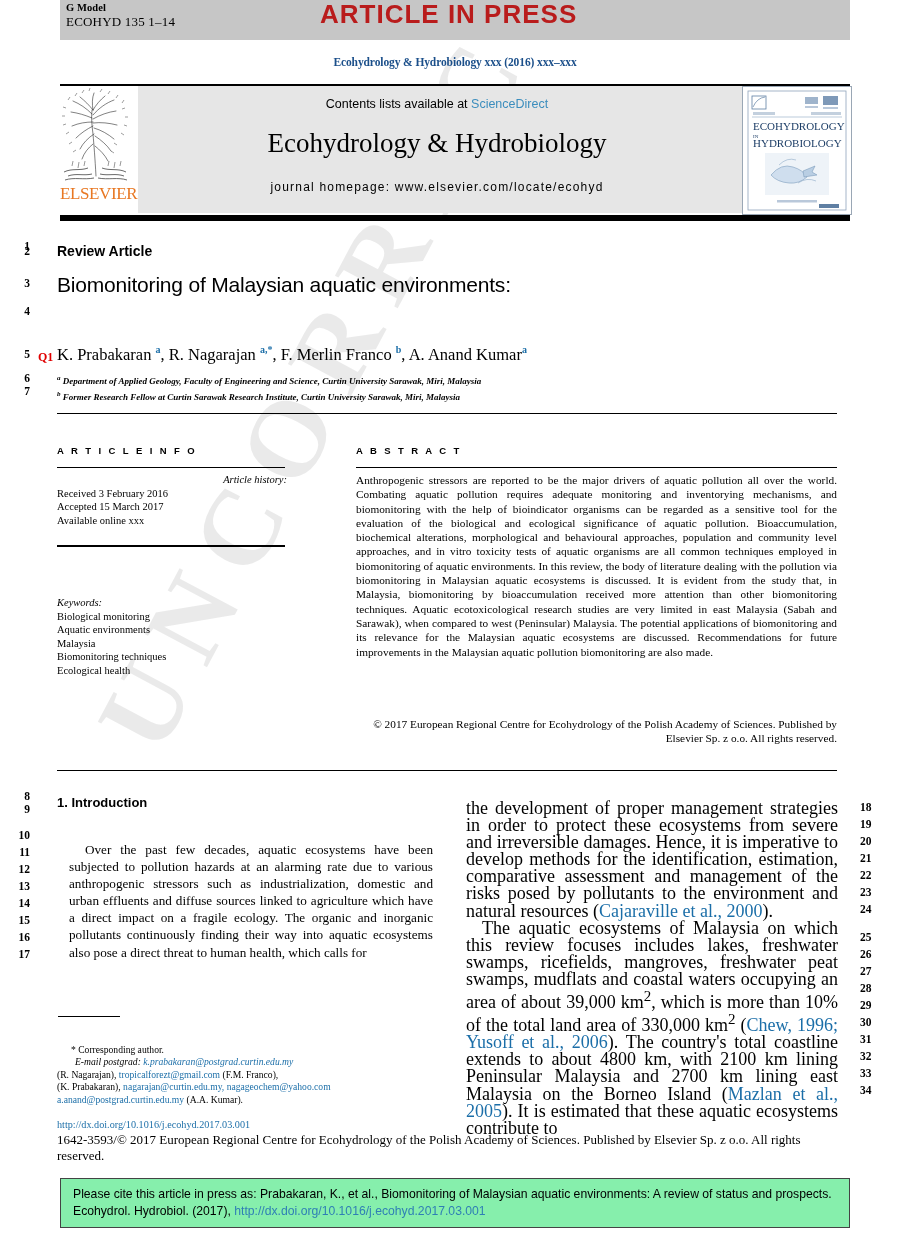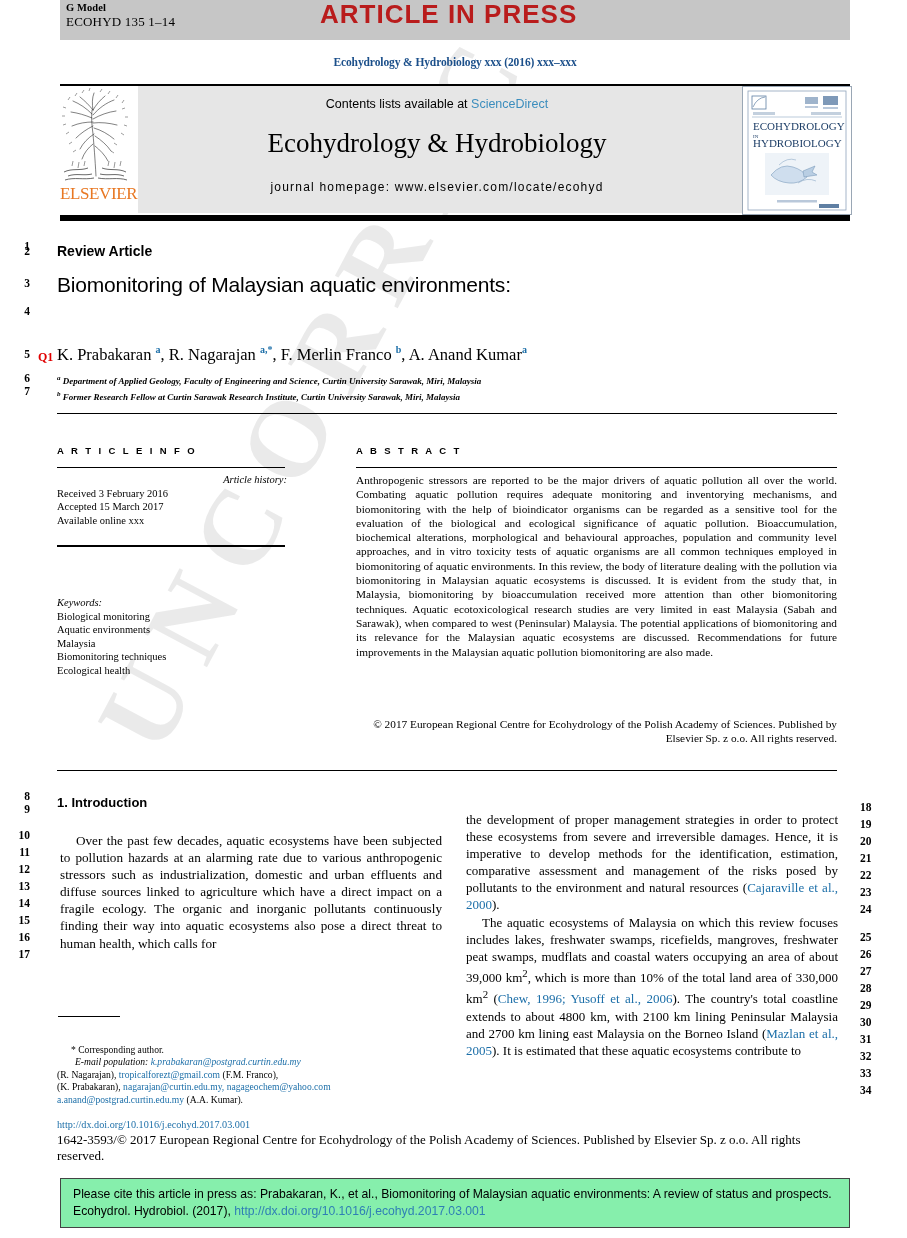--- a/index.html
+++ b/index.html
@@ -298,28 +298,27 @@
     font-family: "Liberation Serif", serif;
     font-size: 13.2px;
     line-height: 17.1px;
     text-align: justify;
   }
   .col-right {
     position: absolute;
     left: 466px; top: 800px;
     width: 372px;
     font-family: "Liberation Serif", serif;
-    font-size: 13px;
+    font-size: 18px;
     line-height: 17.1px;
     text-align: justify;
-    margin-top: 11px;
   }
   .col-right p { margin: 0; text-indent: 0; }
   .col-right p + p { text-indent: 16px; }
-  .col-left p { margin: 3px; text-indent: 16px; }
+  .col-left p { margin: 12px; text-indent: 16px; }
   .ref { color: #1b6ea8; }
 
   
   .fn-rule {
     position: absolute; left: 58px; top: 1016px;
     width: 62px; height: 1px; background: #000;
   }
   .footnotes {
     position: absolute;
     left: 57px; top: 1021px;
@@ -548,21 +547,21 @@
   <p>Over the past few decades, aquatic ecosystems have been subjected to pollution hazards at an alarming rate due to various anthropogenic stressors such as industrialization, domestic and urban effluents and diffuse sources linked to agriculture which have a direct impact on a fragile ecology. The organic and inorganic pollutants continuously finding their way into aquatic ecosystems also pose a direct threat to human health, which calls for</p>
 </div>
 <div class="col-right">
   <p><span>the development of proper management strategies in order to protect these ecosystems from severe and irreversible damages. Hence, it is imperative to develop methods for the identification, estimation, comparative assessment and management of the risks posed by pollutants to the environment and natural resources (</span><span class="ref">Cajaraville et al., 2000</span><span>).</span></p>
   <p><span>The aquatic ecosystems of Malaysia on which this review focuses includes lakes, freshwater swamps, ricefields, mangroves, freshwater peat swamps, mudflats and coastal waters occupying an area of about 39,000 km</span><sup>2</sup><span>, which is more than 10% of the total land area of 330,000 km</span><sup>2</sup> (<span class="ref">Chew, 1996; Yusoff et al., 2006</span><span>). The country's total coastline extends to about 4800 km, with 2100 km lining Peninsular Malaysia and 2700 km lining east Malaysia on the Borneo Island (</span><span class="ref">Mazlan et al., 2005</span><span>). It is estimated that these aquatic ecosystems contribute to</span></p>
 </div>
 
 <div class="fn-rule"></div>
 <div class="footnotes">
   <div class="corr">* Corresponding author.</div>
-  <div class="emails-hd"><span>E-mail population:</span> <span class="mail">k.prabakaran@postgrad.curtin.edu.my</span></div>
+  <div class="emails-hd"><span>E-mail postgrad:</span> <span class="mail">k.prabakaran@postgrad.curtin.edu.my</span></div>
   <div><span>(R. Nagarajan),</span> <span class="mail">tropicalforezt@gmail.com</span> <span>(F.M. Franco),</span></div>
   <div><span>(K. Prabakaran),</span> <span class="mail">nagarajan@curtin.edu.my,</span> <span class="mail">nagageochem@yahoo.com</span></div>
   <div><span class="mail">a.anand@postgrad.curtin.edu.my</span> <span>(A.A. Kumar).</span></div>
 </div>
 
 <div class="doi-line">http://dx.doi.org/10.1016/j.ecohyd.2017.03.001</div>
 <div class="issn-line">1642-3593/© 2017 European Regional Centre for Ecohydrology of the Polish Academy of Sciences. Published by Elsevier Sp. z o.o. All rights reserved.</div>
 
 <div class="cite-box">
   <div class="cite-text"><span>Please cite this article in press as: Prabakaran, K., et al., Biomonitoring of Malaysian aquatic environments: A review of status and prospects. Ecohydrol. Hydrobiol. (2017), </span><span class="lnk">http://dx.doi.org/10.1016/j.ecohyd.2017.03.001</span></div>

